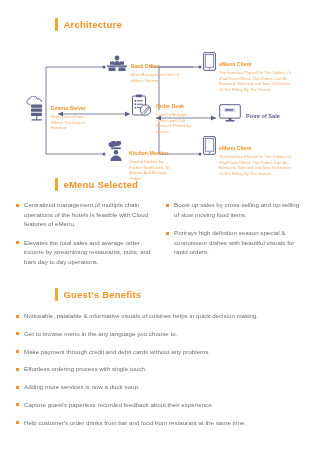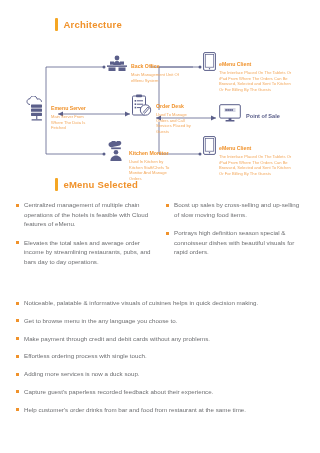--- a/index.html
+++ b/index.html
@@ -252,20 +252,24 @@
         </div>
         <div class="bl">
           <span class="sq"></span>
           <span class="bl-txt">Portrays high definition season special &amp; connoisseur dishes with beautiful visuals for rapid orders.</span>
         </div>
       </div>
     </div>
   </div>
 
   <div class="guest">
+    <div class="sec-head">
+      <span class="sec-bar"></span>
+      <span class="sec-title">Guest's Benefits</span>
+    </div>
 
     <div class="g-list">
       <div class="g-item">
         <span class="sq"></span>
         <span class="g-txt">Noticeable, palatable &amp; informative visuals of cuisines helps in quick decision making.</span>
       </div>
       <div class="g-item">
         <span class="sq"></span>
         <span class="g-txt">Get to browse menu in the any language you choose to.</span>
       </div>

